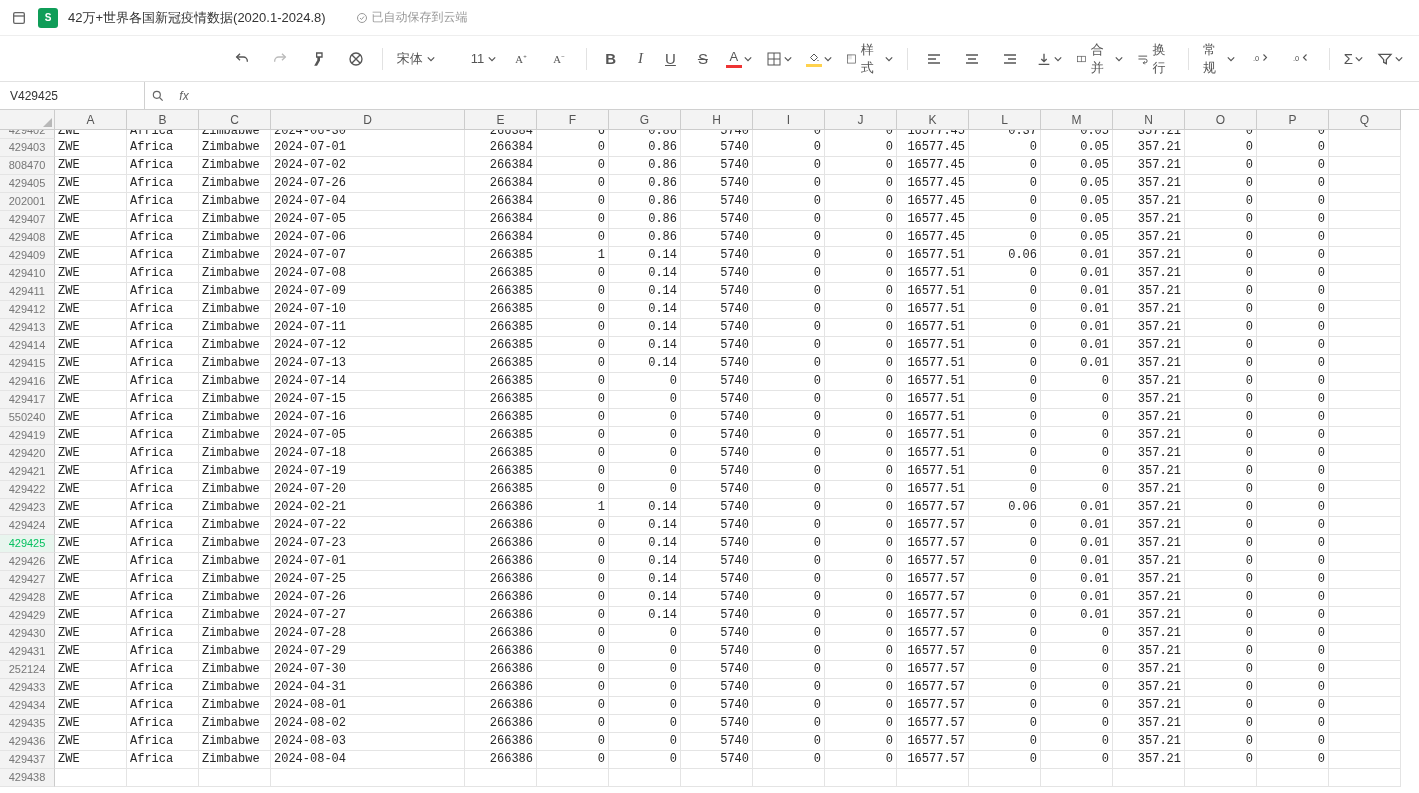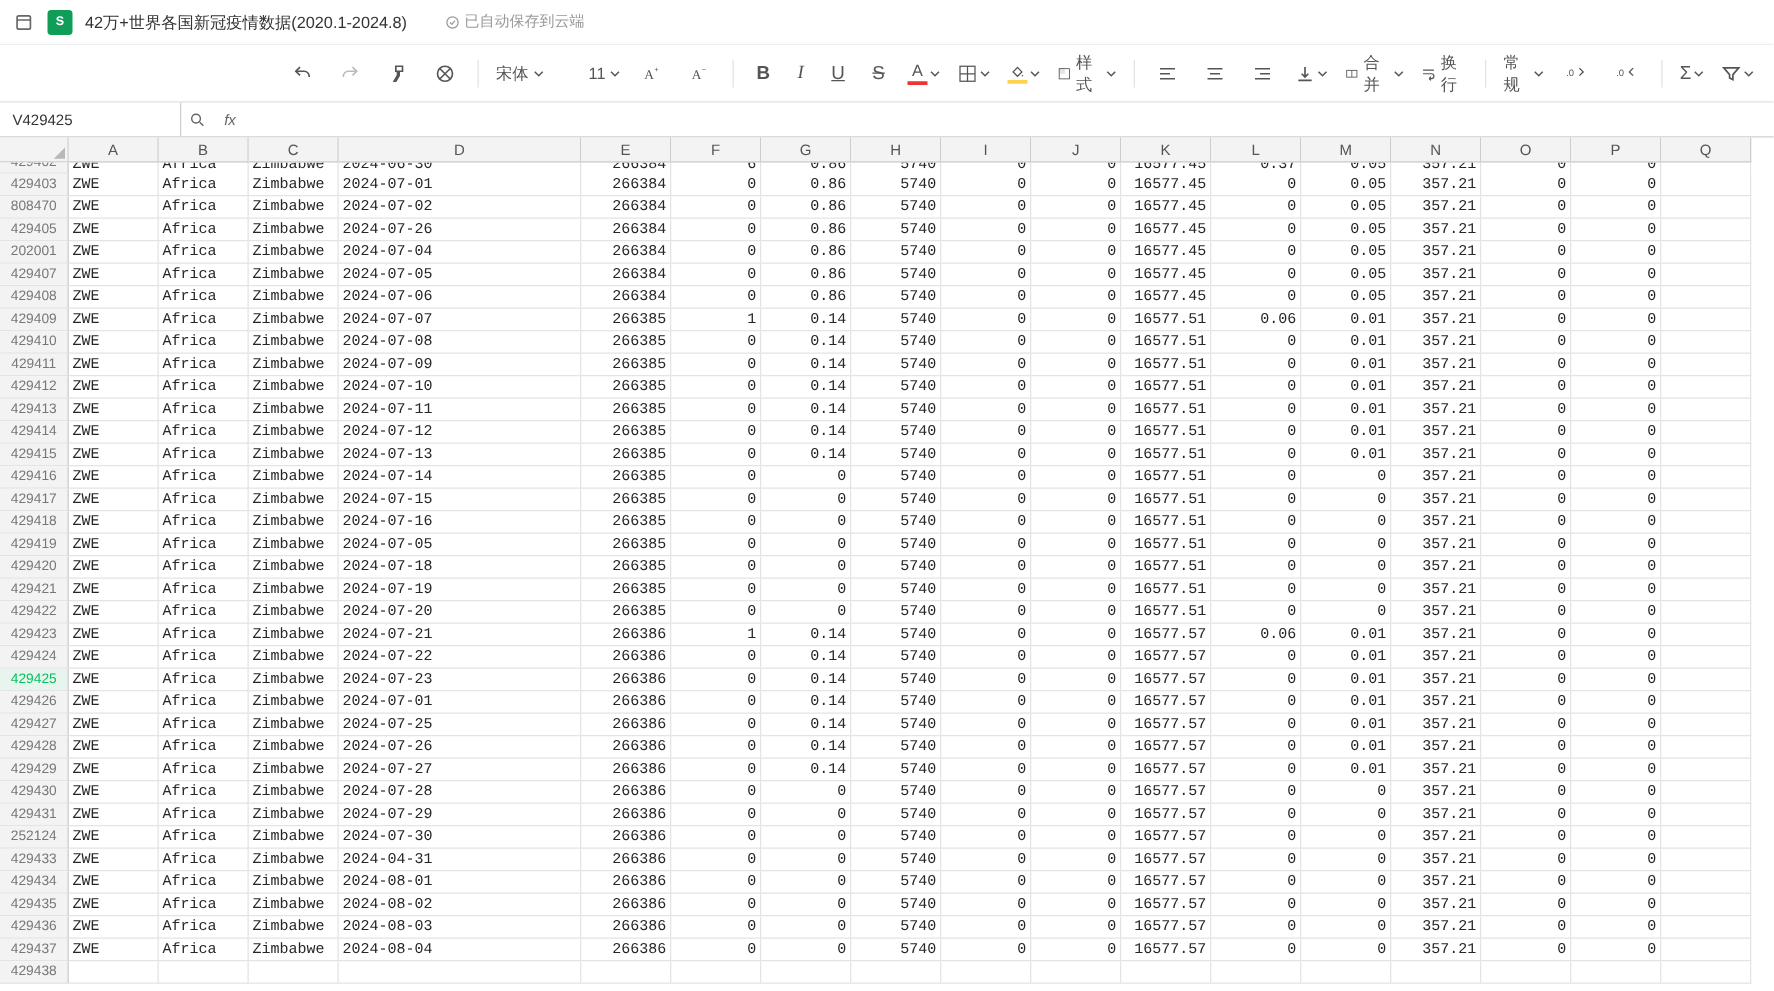--- a/index.html
+++ b/index.html
@@ -307,21 +307,21 @@
       <div class="row-h">429408</div>
       <div class="row-h">429409</div>
       <div class="row-h">429410</div>
       <div class="row-h">429411</div>
       <div class="row-h">429412</div>
       <div class="row-h">429413</div>
       <div class="row-h">429414</div>
       <div class="row-h">429415</div>
       <div class="row-h">429416</div>
       <div class="row-h">429417</div>
-      <div class="row-h">429418</div>
+      <div class="row-h">550240</div>
       <div class="row-h">429419</div>
       <div class="row-h">429420</div>
       <div class="row-h">429421</div>
       <div class="row-h">429422</div>
       <div class="row-h">429423</div>
       <div class="row-h">429424</div>
       <div class="row-h" style="background: rgb(232, 245, 238); color: rgb(7, 193, 96);">429425</div>
       <div class="row-h">429426</div>
       <div class="row-h">429427</div>
       <div class="row-h">429428</div>
@@ -733,21 +733,21 @@
         <div class="cell num" style="width: 72px;">0</div>
         <div class="cell num" style="width: 72px;">357.21</div>
         <div class="cell num" style="width: 72px;">0</div>
         <div class="cell num" style="width: 72px;">0</div>
         <div class="cell num" style="width: 72px;"></div>
       </div>
       <div class="row">
         <div class="cell txt" style="width: 72px;">ZWE</div>
         <div class="cell txt" style="width: 72px;">Africa</div>
         <div class="cell txt" style="width: 72px;">Zimbabwe</div>
-        <div class="cell txt" style="width: 194px;">2024-07-21</div>
+        <div class="cell txt" style="width: 194px;">2024-02-21</div>
         <div class="cell num" style="width: 72px;">266386</div>
         <div class="cell num" style="width: 72px;">1</div>
         <div class="cell num" style="width: 72px;">0.14</div>
         <div class="cell num" style="width: 72px;">5740</div>
         <div class="cell num" style="width: 72px;">0</div>
         <div class="cell num" style="width: 72px;">0</div>
         <div class="cell num" style="width: 72px;">16577.57</div>
         <div class="cell num" style="width: 72px;">0.06</div>
         <div class="cell num" style="width: 72px;">0.01</div>
         <div class="cell num" style="width: 72px;">357.21</div>

